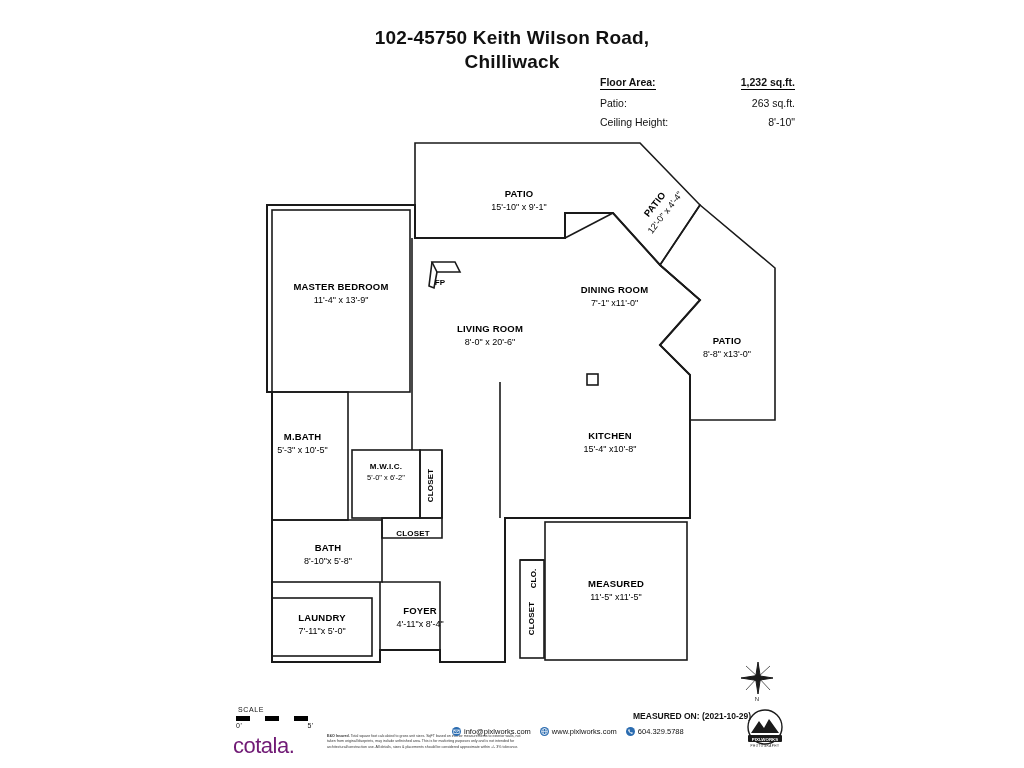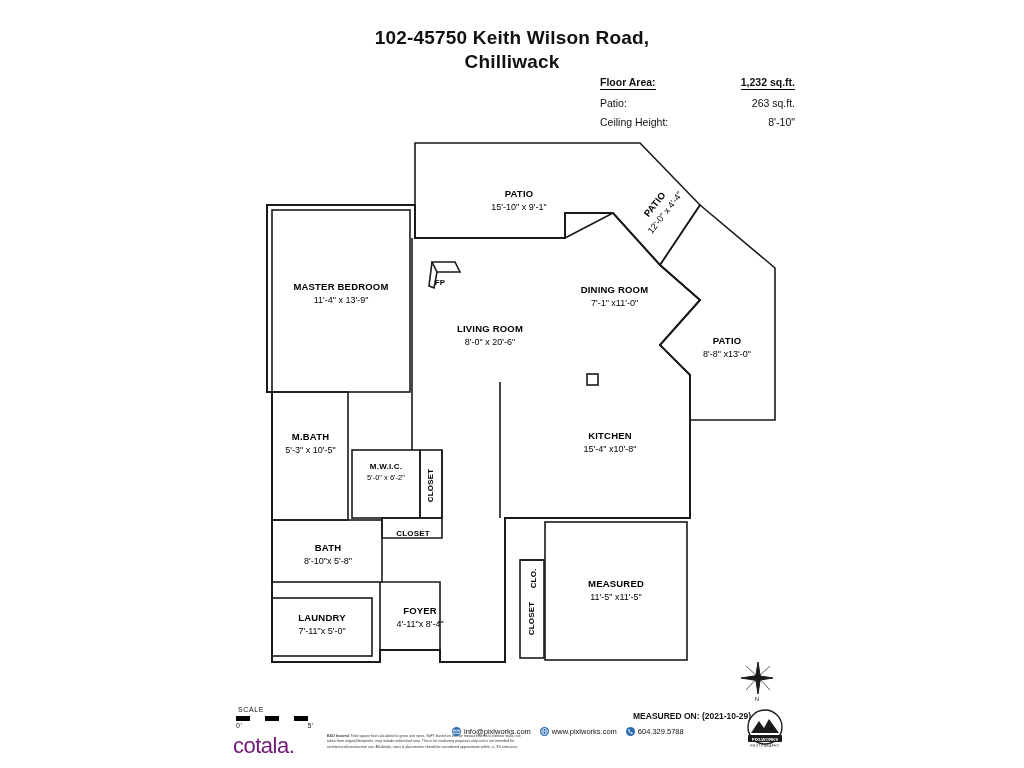--- a/index.html
+++ b/index.html
@@ -294,21 +294,21 @@
   <div class="room-label" style="left:547px; top:284px; width:135px;">
     <span class="name">DINING ROOM</span>
     <span class="dim">7'-1" x11'-0"</span>
   </div>
 
   <div class="room-label" style="left:545px; top:430px; width:130px;">
     <span class="name">KITCHEN</span>
     <span class="dim">15'-4" x10'-8"</span>
   </div>
 
-  <div class="room-label" style="left:268px; top:431px; width:85px;">
+  <div class="room-label" style="left:260px; top:431px; width:85px;">
     <span class="name">M.BATH</span>
     <span class="dim">5'-3" x 10'-5"</span>
   </div>
 
   <div class="room-label small" style="left:346px; top:462px; width:80px;">
     <span class="name">M.W.I.C.</span>
     <span class="dim">5'-0"  x  6'-2"</span>
   </div>
 
   <div class="room-label" style="left:278px; top:542px; width:100px;">

